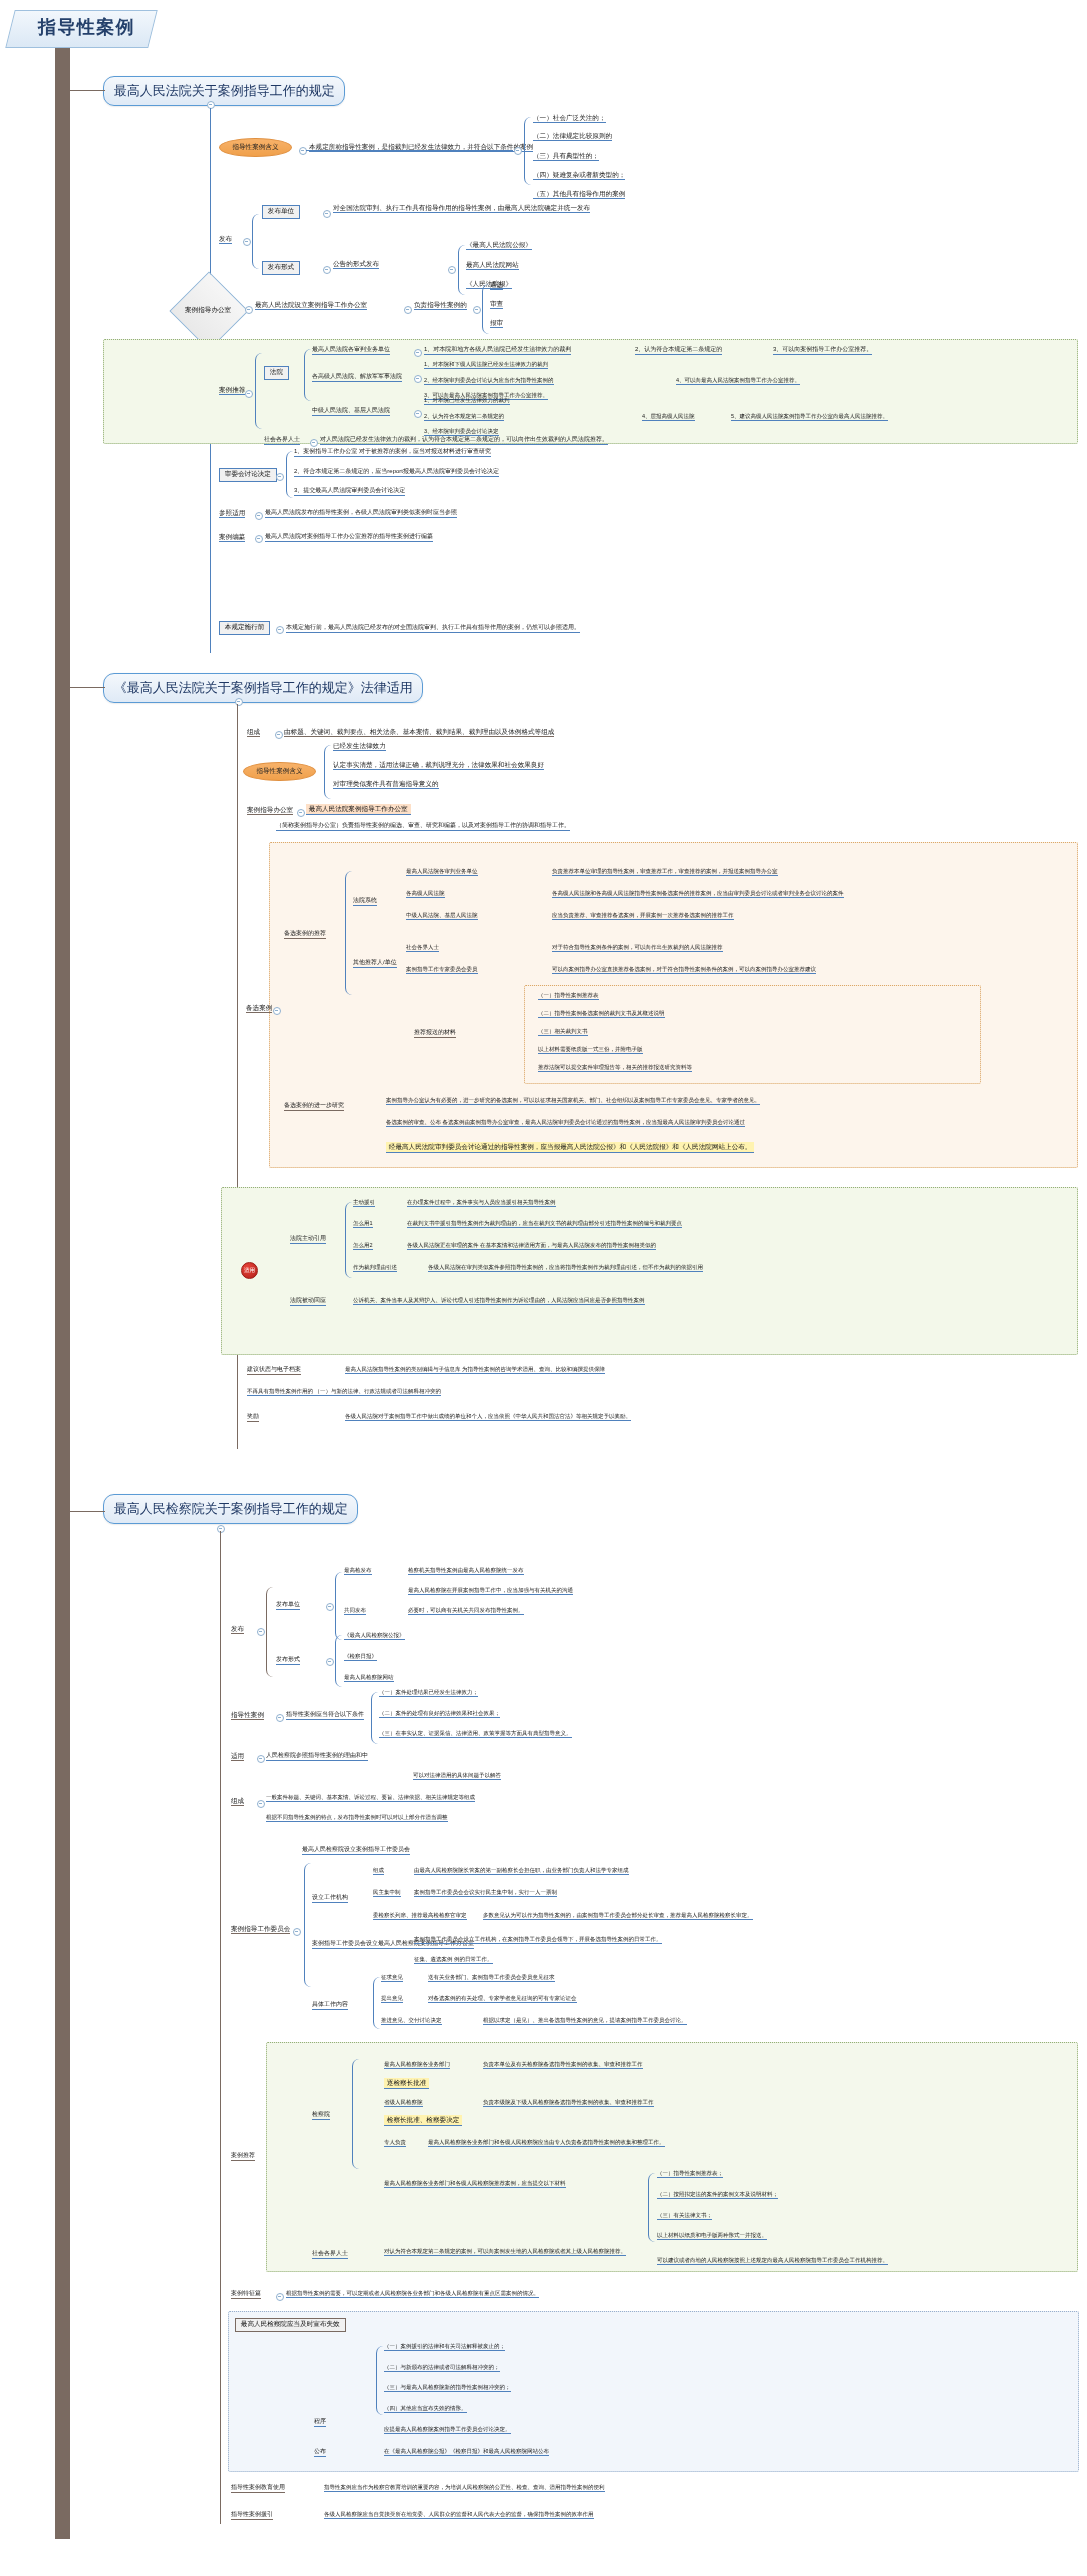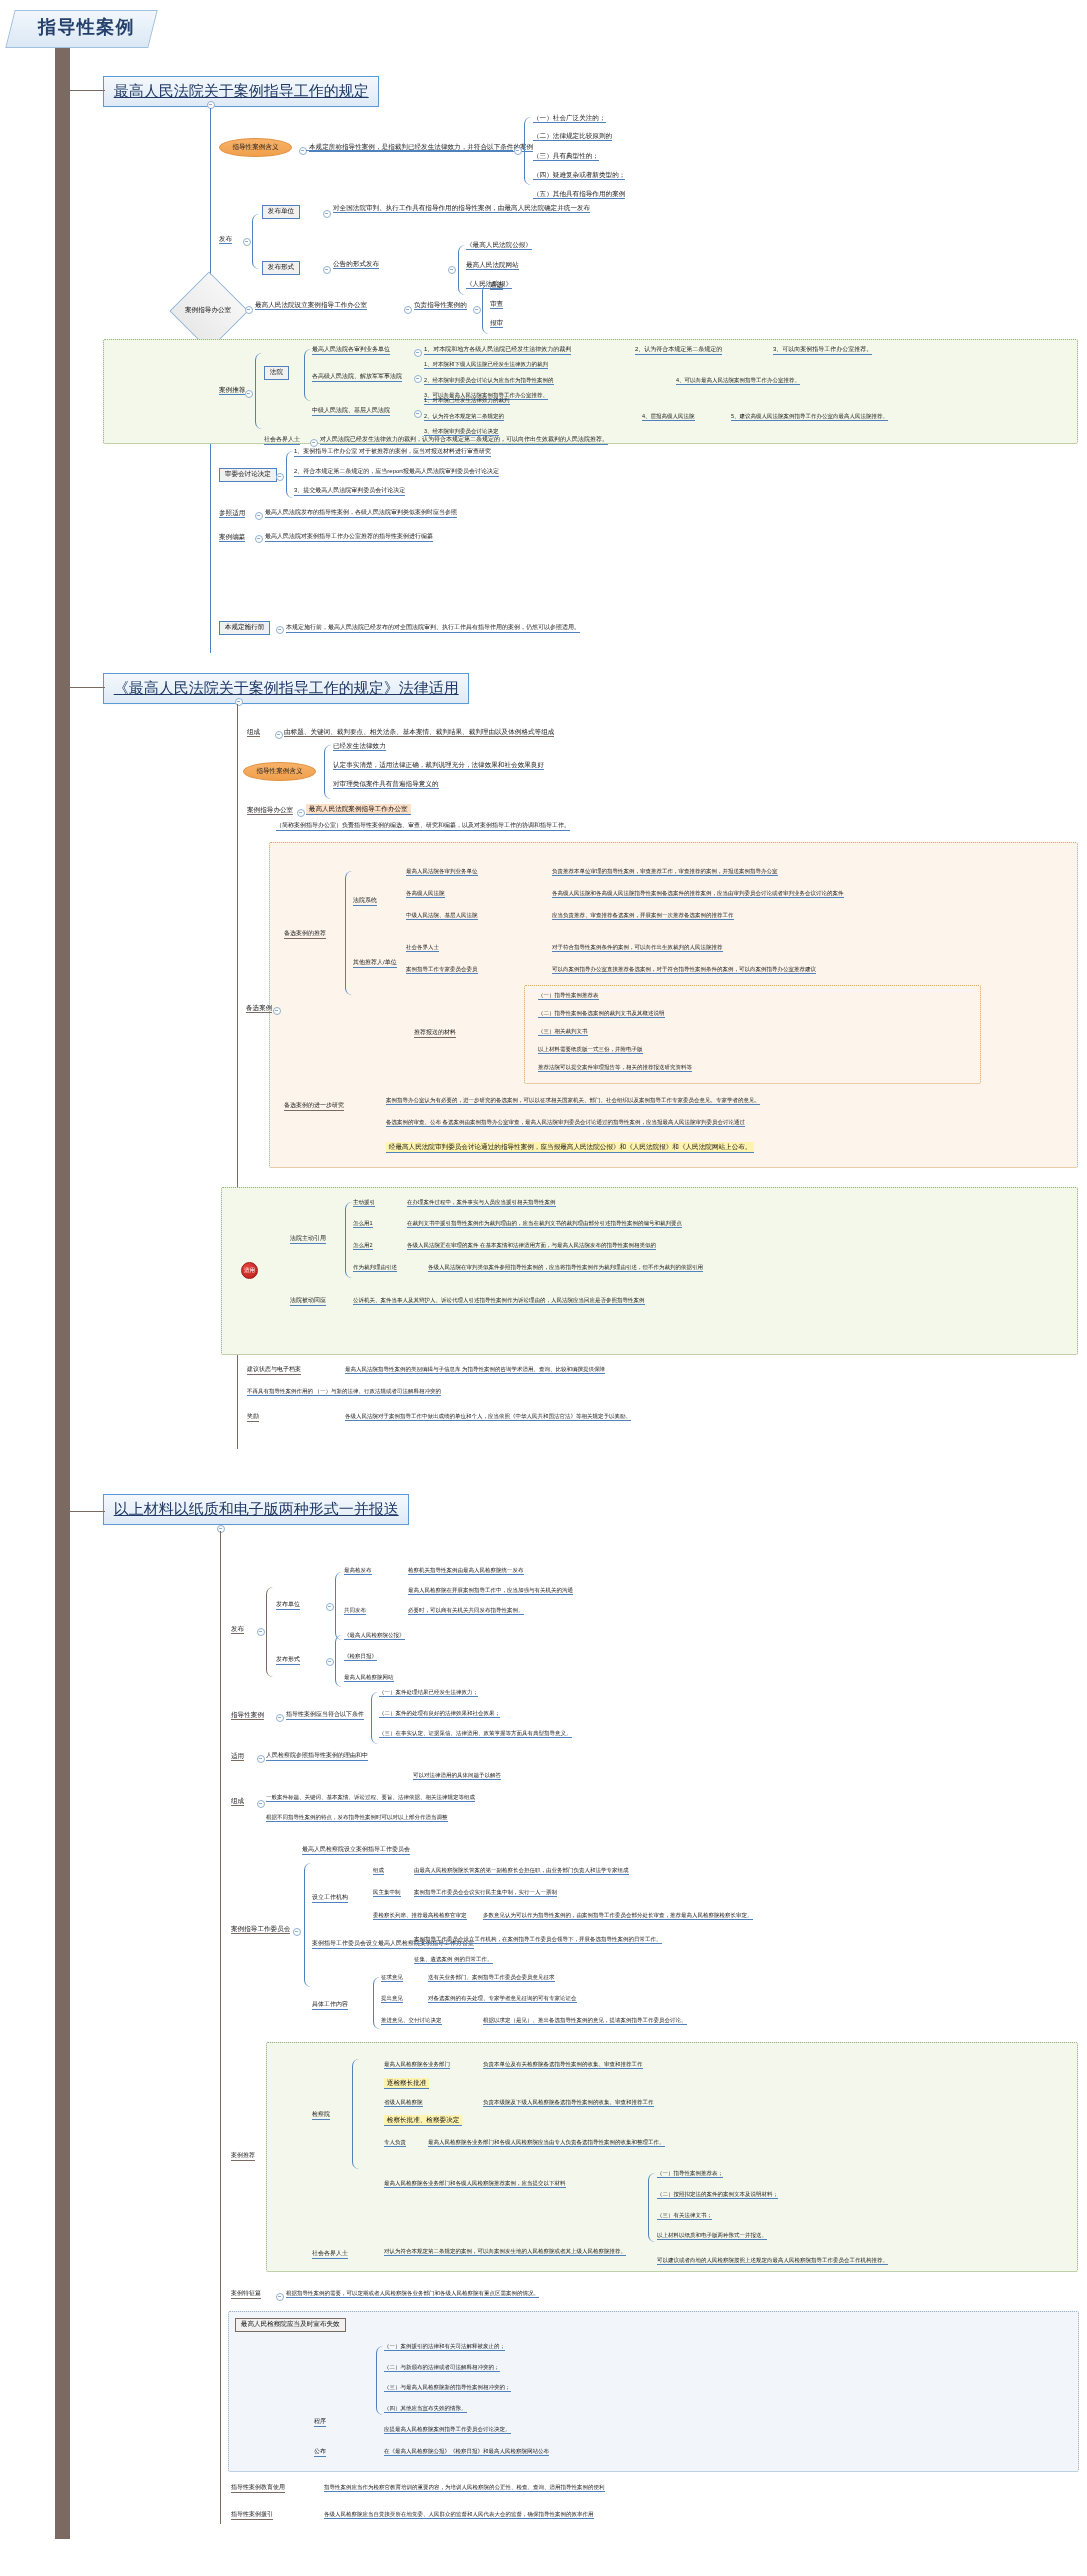--- a/index.html
+++ b/index.html
@@ -21,25 +21,24 @@
     position:absolute;left:21px;top:15px;width:131px;
     transform:skewX(0deg);
     font-size:18px;font-weight:bold;color:#24406b;letter-spacing:1.4px;
     text-align:center;z-index:5;
   }
 
   
   .l1{
     position:absolute;
     background:linear-gradient(#f4f8fc,#dfeaf6);
-    border:1.1px solid #5b9bd5;border-radius:0;
-    color:#1f3864;font-size:15px;
+    border:1.1px solid #5b9bd5;border-radius:11px;
+    color:#1f3864;font-size:13px;
     padding:4.8px 9.7px;white-space:nowrap;
     box-shadow:0 0.7px 1.4px rgba(0,0,0,.08);
-    text-decoration:underline;
   }
 
   
   .nd{position:absolute;white-space:nowrap;font-size:6.6px;color:#1a1a1a;line-height:1.15;}
   .nd.u{border-bottom:1.4px solid #4f81bd;padding-bottom:0.7px;}
   .nd.ub{border-bottom:1.4px solid #7a6a61;padding-bottom:0.7px;}
   .nd.s{font-size:6px;}
   .nd.t{font-size:5.5px;}
 
   
@@ -282,21 +281,21 @@
 
   <div class="nd s u" style="left:290px;top:1297px;">法院被动回应</div>
   <div class="nd t u" style="left:353px;top:1297px;">公诉机关、案件当事人及其辩护人、诉讼代理人引述指导性案例作为诉讼理由的，人民法院应当回应是否参照指导性案例</div>
 
   <div class="nd s ub" style="left:247px;top:1366px;">建议状态与电子档案</div>
   <div class="nd t u" style="left:345px;top:1366px;">最高人民法院指导性案例的类别编辑与子信息库  为指导性案例的咨询学术适用、查询、比较和编撰提供保障</div>
   <div class="nd t u" style="left:247px;top:1388px;">不再具有指导性案例作用的  （一）与新的法律、行政法规或者司法解释相冲突的</div>
   <div class="nd s ub" style="left:247px;top:1413px;">奖励</div>
   <div class="nd t u" style="left:345px;top:1413px;">各级人民法院对于案例指导工作中做出成绩的单位和个人，应当依照《中华人民共和国法官法》等相关规定予以奖励。</div>
 
-  <div class="l1" style="left:103px;top:1494px;">以上材料以纸质和电子版两种形式一并报送</div>
+  <div class="l1" style="left:103px;top:1494px;">最高人民检察院关于案例指导工作的规定</div>
   <div class="hlineB" style="left:69px;top:1511px;width:36px;"></div>
   <div class="tog" style="left:217px;top:1525px;"></div>
   <div class="vlineB" style="left:220px;top:1531px;height:993px;"></div>
 
   <div class="nd ub" style="left:231px;top:1625px;">发布</div>
   <div class="tog" style="left:257px;top:1628px;"></div>
   <div class="curveB" style="left:266px;top:1587px;height:90px;width:5.5px;"></div>
 
   <div class="nd s u" style="left:276px;top:1601px;">发布单位</div>
   <div class="tog" style="left:326px;top:1603px;"></div>

